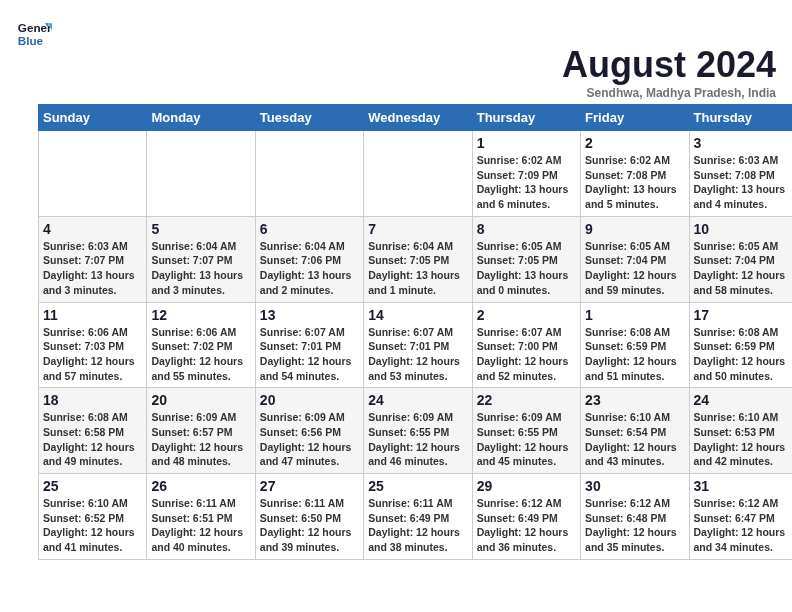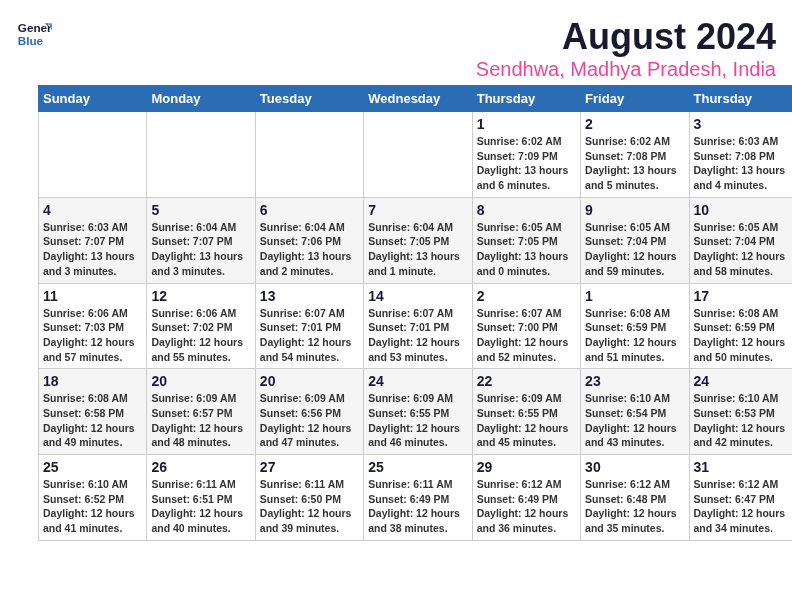--- a/index.html
+++ b/index.html
@@ -20,30 +20,31 @@
       display: flex;
       align-items: center;
       gap: 4px;
     }
     .logo-icon {
       width: 36px;
       height: 36px;
     }
     .title-area {
       text-align: right;
+      margin-top: 28px;
     }
     .main-title {
       font-size: 36px;
       font-weight: bold;
       color: #1a1a2e;
     }
     .subtitle {
-      font-size: 20px;
-      color: #ec4899;
-      font-weight: normal;
+      font-size: 12px;
+      color: #737373;
+      font-weight: bold;
     }
     .calendar {
       width: 100%;
       border-collapse: collapse;
       font-size: 11px;
       margin-left: 22px;
     }
     .calendar th {
       background-color: #2a6db5;
       color: #fff;

